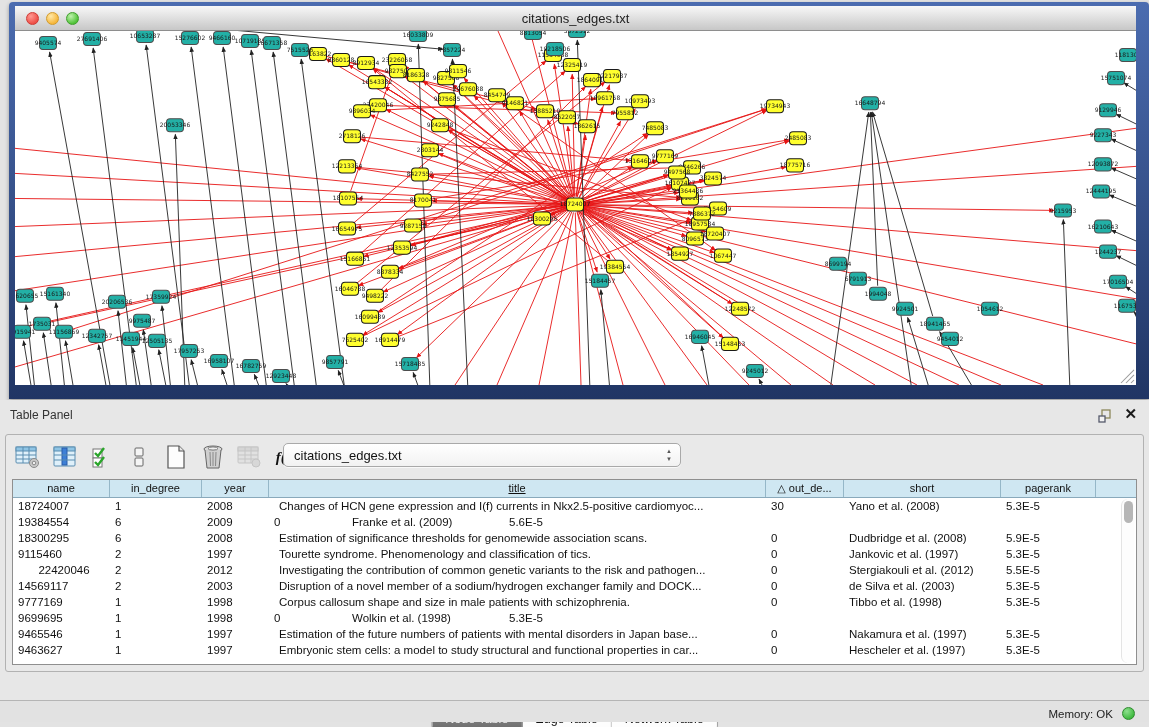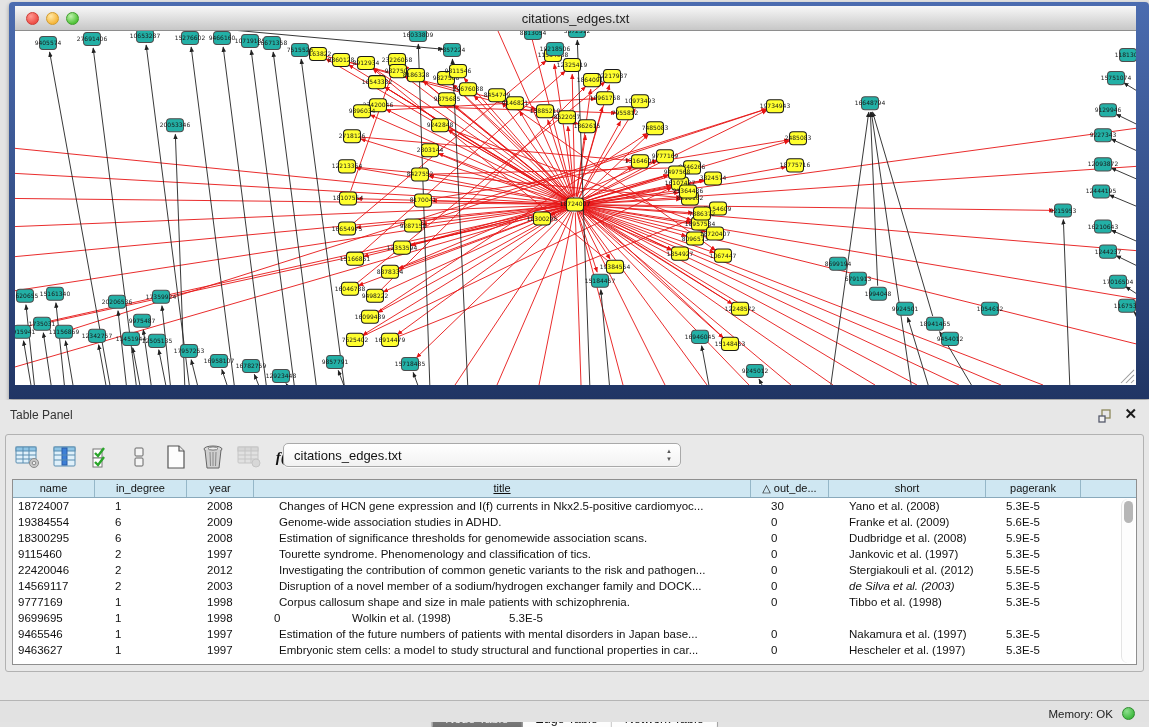--- a/index.html
+++ b/index.html
@@ -840,21 +840,21 @@
       </span>
       <span class="tool-btn fx">f(x)</span>
     </div>
     <div id="combo">
       <span>citations_edges.txt</span>
       <span class="arrows">▲<br>▼</span>
     </div>
 
     <div id="table-wrap">
       <div id="thead">
-          <div class="th" style="width: 82px;">name</div>
+          <div class="th" style="width: 97px;">name</div>
           <div class="th" style="width: 92px;">in_degree</div>
           <div class="th" style="width: 67px;">year</div>
           <div class="th" style="width: 497px; text-decoration: underline;">title</div>
           <div class="th" style="width: 78px;">△ out_de...</div>
           <div class="th" style="width: 157px;">short</div>
           <div class="th" style="width: 95px;">pagerank</div>
         </div>
       <div id="tbody">
           <div class="row">
             <div class="cell" style="width: 97px;">18724007</div>
@@ -862,21 +862,20 @@
             <div class="cell" style="width: 67px;">2008</div>
             <div class="cell title-cell" style="width: 497px;">Changes of HCN gene expression and I(f) currents in Nkx2.5-positive cardiomyoc...</div>
             <div class="cell" style="width: 78px;">30</div>
             <div class="cell" style="width: 157px;">Yano et al. (2008)</div>
             <div class="cell" style="width: 95px;">5.3E-5</div>
           </div>
           <div class="row">
             <div class="cell" style="width: 97px;">19384554</div>
             <div class="cell" style="width: 92px;">6</div>
             <div class="cell" style="width: 67px;">2009</div>
-            <div class="cell title-cell" style="width: 497px;">Genome-wide association studies in ADHD.</div>
             <div class="cell" style="width: 78px;">0</div>
             <div class="cell" style="width: 157px;">Franke et al. (2009)</div>
             <div class="cell" style="width: 95px;">5.6E-5</div>
           </div>
           <div class="row">
             <div class="cell" style="width: 97px;">18300295</div>
             <div class="cell" style="width: 92px;">6</div>
             <div class="cell" style="width: 67px;">2008</div>
             <div class="cell title-cell" style="width: 497px;">Estimation of significance thresholds for genomewide association scans.</div>
             <div class="cell" style="width: 78px;">0</div>
@@ -886,35 +885,35 @@
           <div class="row">
             <div class="cell" style="width: 97px;">9115460</div>
             <div class="cell" style="width: 92px;">2</div>
             <div class="cell" style="width: 67px;">1997</div>
             <div class="cell title-cell" style="width: 497px;">Tourette syndrome. Phenomenology and classification of tics.</div>
             <div class="cell" style="width: 78px;">0</div>
             <div class="cell" style="width: 157px;">Jankovic et al. (1997)</div>
             <div class="cell" style="width: 95px;">5.3E-5</div>
           </div>
           <div class="row">
-            <div class="cell" style="width: 97px;">22420046</div>
+            <div class="cell" style="width: 97px; text-align: center;">22420046</div>
             <div class="cell" style="width: 92px;">2</div>
             <div class="cell" style="width: 67px;">2012</div>
             <div class="cell title-cell" style="width: 497px;">Investigating the contribution of common genetic variants to the risk and pathogen...</div>
             <div class="cell" style="width: 78px;">0</div>
             <div class="cell" style="width: 157px;">Stergiakouli et al. (2012)</div>
             <div class="cell" style="width: 95px;">5.5E-5</div>
           </div>
           <div class="row">
             <div class="cell" style="width: 97px;">14569117</div>
             <div class="cell" style="width: 92px;">2</div>
             <div class="cell" style="width: 67px;">2003</div>
             <div class="cell title-cell" style="width: 497px;">Disruption of a novel member of a sodium/hydrogen exchanger family and DOCK...</div>
             <div class="cell" style="width: 78px;">0</div>
-            <div class="cell" style="width: 157px; font-style: italic;">de Silva et al. (2003)</div>
+            <div class="cell" style="width: 157px;">de Silva et al. (2003)</div>
             <div class="cell" style="width: 95px;">5.3E-5</div>
           </div>
           <div class="row">
             <div class="cell" style="width: 97px;">9777169</div>
             <div class="cell" style="width: 92px;">1</div>
             <div class="cell" style="width: 67px;">1998</div>
             <div class="cell title-cell" style="width: 497px;">Corpus callosum shape and size in male patients with schizophrenia.</div>
             <div class="cell" style="width: 78px;">0</div>
             <div class="cell" style="width: 157px;">Tibbo et al. (1998)</div>
             <div class="cell" style="width: 95px;">5.3E-5</div>

